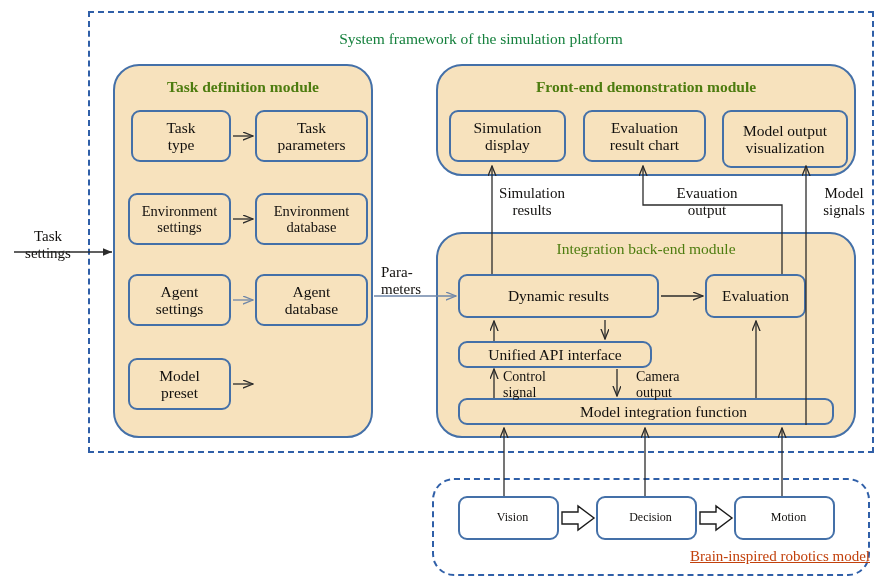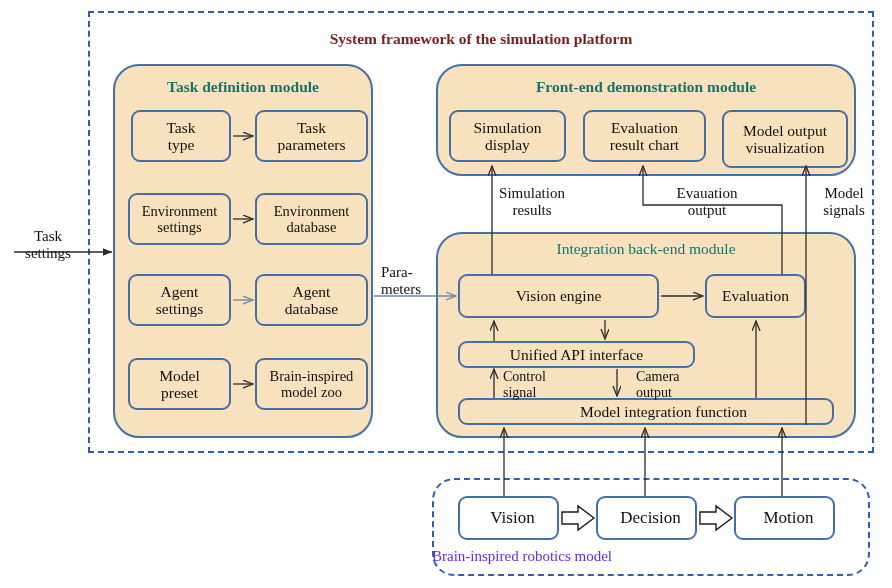--- a/index.html
+++ b/index.html
@@ -34,35 +34,35 @@
     line-height: 1.12;
   }
   .panel {
     background: #f7e2bd;
     border: 2px solid #4470a8;
     border-radius: 26px;
   }
   .panel-title {
     position: absolute;
     font-weight: bold;
-    color: #0f766e;
+    color: #4d7c0f;
     text-align: center;
     white-space: nowrap;
   }
   .box {
     background: #f7e2bd;
     border: 2.2px solid #4470a8;
     border-radius: 9px;
     font-size: 15.5px;
   }
   .box-white {
     background: #ffffff;
     border: 2.2px solid #4470a8;
     border-radius: 9px;
-    font-size: 17px;
+    font-size: 12px;
     padding-left: 8px;
   }
   .dashed-outer {
     position: absolute;
     box-sizing: border-box;
     border: 2px dashed #2f5fa8;
     background: transparent;
   }
   .dashed-bottom {
     position: absolute;
@@ -75,31 +75,32 @@
     position: absolute;
     font-size: 15px;
     color: #12100e;
     line-height: 1.12;
     text-align: center;
     white-space: pre-line;
   }
   .edge-label.left-al { text-align: left; font-family: Liberation Serif, serif; }
   .title-main {
     position: absolute;
-    font-weight: bold;
+    font-weight: normal;
     font-size: 15.5px;
-    color: #7f1d1d;
+    color: #15803d;
     white-space: nowrap;
   }
   .sub-caption {
     position: absolute;
     font-size: 15px;
-    color: #6d28d9;
+    color: #c2410c;
     white-space: nowrap;
-    text-align: left;
+    text-align: right;
+    text-decoration: underline;
   }
   .lines { stroke: #2b2b2b; stroke-width: 1.3px; fill: none; }
   .lines-blue { stroke: #6e86a8; stroke-width: 1.3px; fill: none; }
 </style>
 </head>
 <body>
 
 <div id="canvas">
 
   <div class="dashed-outer" style="left:88px; top:11px; width:786px; height:442px;"></div>
@@ -119,39 +120,37 @@
   <div class="node box" style="left:255px; top:193px; width:113px; height:52px; white-space:pre-line; font-size:14.5px;">Environment
 database</div>
 
   <div class="node box" style="left:128px; top:274px; width:103px; height:52px; white-space:pre-line;">Agent
 settings</div>
   <div class="node box" style="left:255px; top:274px; width:113px; height:52px; white-space:pre-line;">Agent
 database</div>
 
   <div class="node box" style="left:128px; top:358px; width:103px; height:52px; white-space:pre-line;">Model
 preset</div>
-  <div class="node box" style="left:255px; top:358px; width:113px; height:52px; white-space:pre-line; font-size:14.5px;">Brain-inspired
-model zoo</div>
 
   <div class="node panel" style="left:436px; top:64px; width:420px; height:112px;"></div>
   <div class="panel-title" style="left:436px; top:78px; width:420px; font-size:15.5px;">Front-end demonstration module</div>
 
   <div class="node box" style="left:449px; top:110px; width:117px; height:52px; white-space:pre-line;">Simulation
 display</div>
   <div class="node box" style="left:583px; top:110px; width:123px; height:52px; white-space:pre-line;">Evaluation
 result chart</div>
   <div class="node box" style="left:722px; top:110px; width:126px; height:58px; white-space:pre-line;">Model output
 visualization</div>
 
   <div class="node panel" style="left:436px; top:232px; width:420px; height:206px;"></div>
   <div class="panel-title" style="left:436px; top:240px; width:420px; font-size:15.5px; font-weight:normal;">Integration back-end module</div>
 
-  <div class="node box" style="left:458px; top:274px; width:201px; height:44px;">Vision engine</div>
+  <div class="node box" style="left:458px; top:274px; width:201px; height:44px;">Dynamic results</div>
   <div class="node box" style="left:705px; top:274px; width:101px; height:44px;">Evaluation</div>
-  <div class="node box" style="left:458px; top:341px; width:237px; height:27px;">Unified API interface</div>
+  <div class="node box" style="left:458px; top:341px; width:194px; height:27px;">Unified API interface</div>
   <div class="node box" style="left:458px; top:398px; width:376px; height:27px;padding-left:35px;">Model integration function</div>
 
   <div class="dashed-bottom" style="left:432px; top:478px; width:438px; height:98px;"></div>
 
   <div class="node box-white" style="left:458px; top:496px; width:101px; height:44px;">Vision</div>
   <div class="node box-white" style="left:596px; top:496px; width:101px; height:44px;font-family:Liberation Serif, serif;">Decision</div>
   <div class="node box-white" style="left:734px; top:496px; width:101px; height:44px;">Motion</div>
 
   <div class="sub-caption" style="left:432px; top:548px; width:438px;">Brain-inspired robotics model</div>
 

